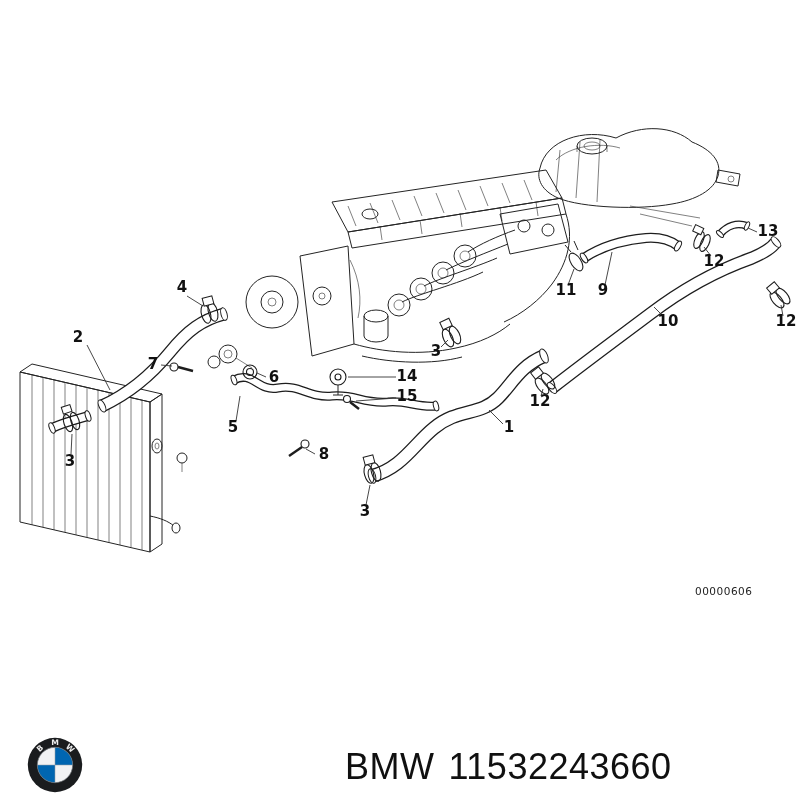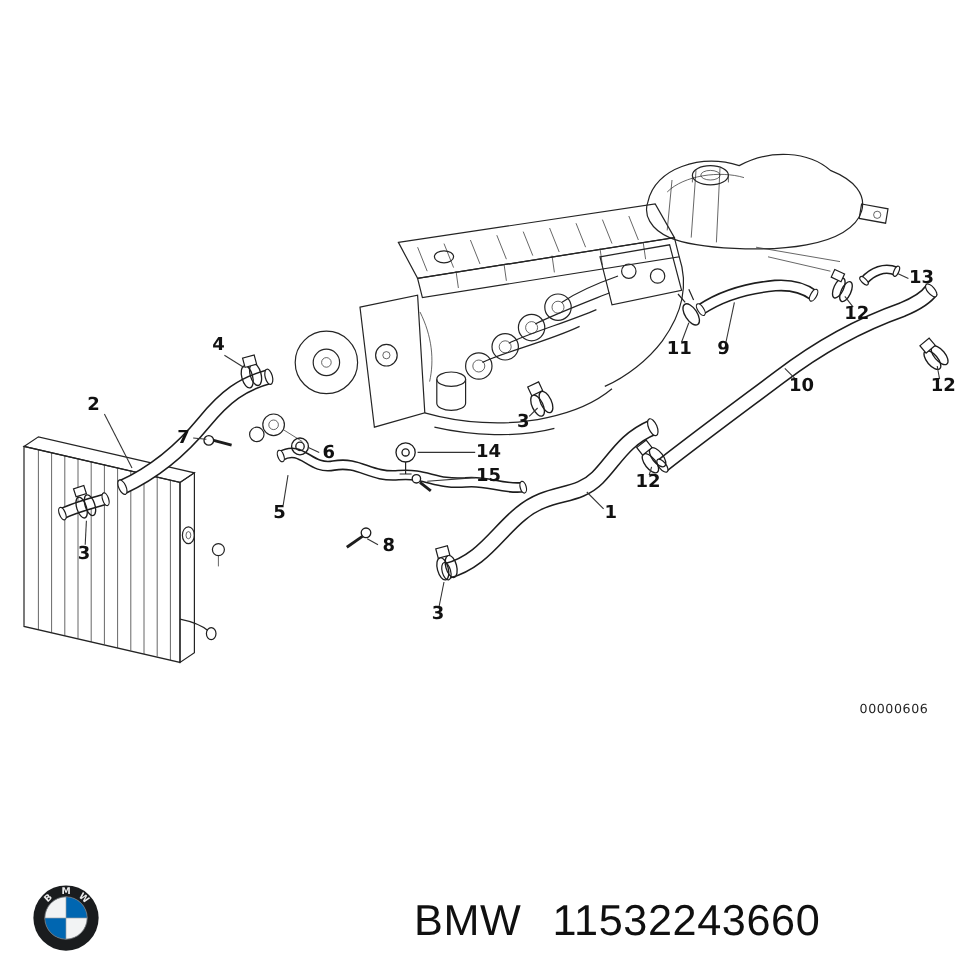--- a/index.html
+++ b/index.html
@@ -10,28 +10,28 @@
   .art-thin{fill:none;stroke:#2b2b2b;stroke-width:.6;}
   .tube-out{fill:none;stroke:#1d1d1d;}
   .tube-in{fill:none;stroke:#ffffff;}
   .hose-end{fill:#ffffff;stroke:#1d1d1d;stroke-width:1;}
   .clamp{fill:none;stroke:#1d1d1d;stroke-width:1.1;}
   .clamp-screw{fill:#ffffff;stroke:#1d1d1d;stroke-width:1;}
   .bolt{fill:#ffffff;stroke:#1d1d1d;stroke-width:1.1;}
   .shaft{fill:none;stroke:#1d1d1d;stroke-width:2.4;}
   #callout-layer text{font:bold 15px "DejaVu Sans", sans-serif;text-anchor:middle;fill:#111;}
   #callout-layer line{stroke:#333;stroke-width:.9;}
-  .diagram-number{position:absolute;left:695px;top:585px;width:100px;text-align:center;
+  .diagram-number{position:absolute;left:695px;top:585px;width:100px;text-align:left;
         font:10.5px "DejaVu Sans", sans-serif;letter-spacing:.5px;color:#222;}
   .footer{position:absolute;left:0;top:730px;width:800px;height:70px;}
   .roundel{position:absolute;left:26px;top:6px;}
   .roundel-letter{font:bold 8.5px "DejaVu Sans", sans-serif;fill:#ececec;text-anchor:middle;}
   .caption{position:absolute;left:345px;top:16px;font-size:36px;letter-spacing:.5px;
         color:#101010;white-space:nowrap;}
-  .caption .pn{margin-left:26px;}
+  .caption .pn{margin-left:14px;}
 </style>
 </head>
 <body>
 
 <div class="page">
 
   <svg width="800" height="800" viewBox="0 0 800 800">
 
     <g>
       <path class="art" d="M332,202 L546,170 L562,198 L348,232 Z"></path>

